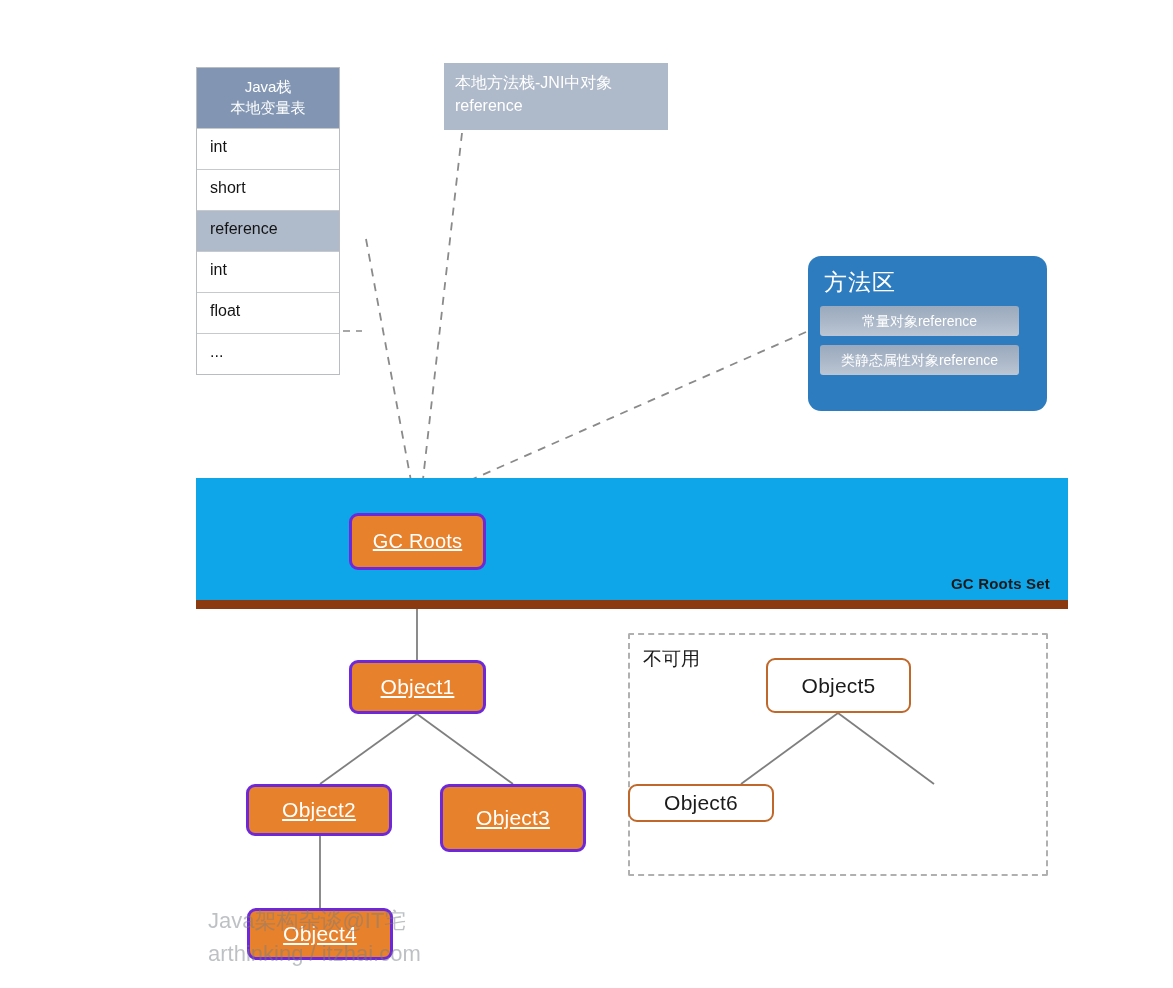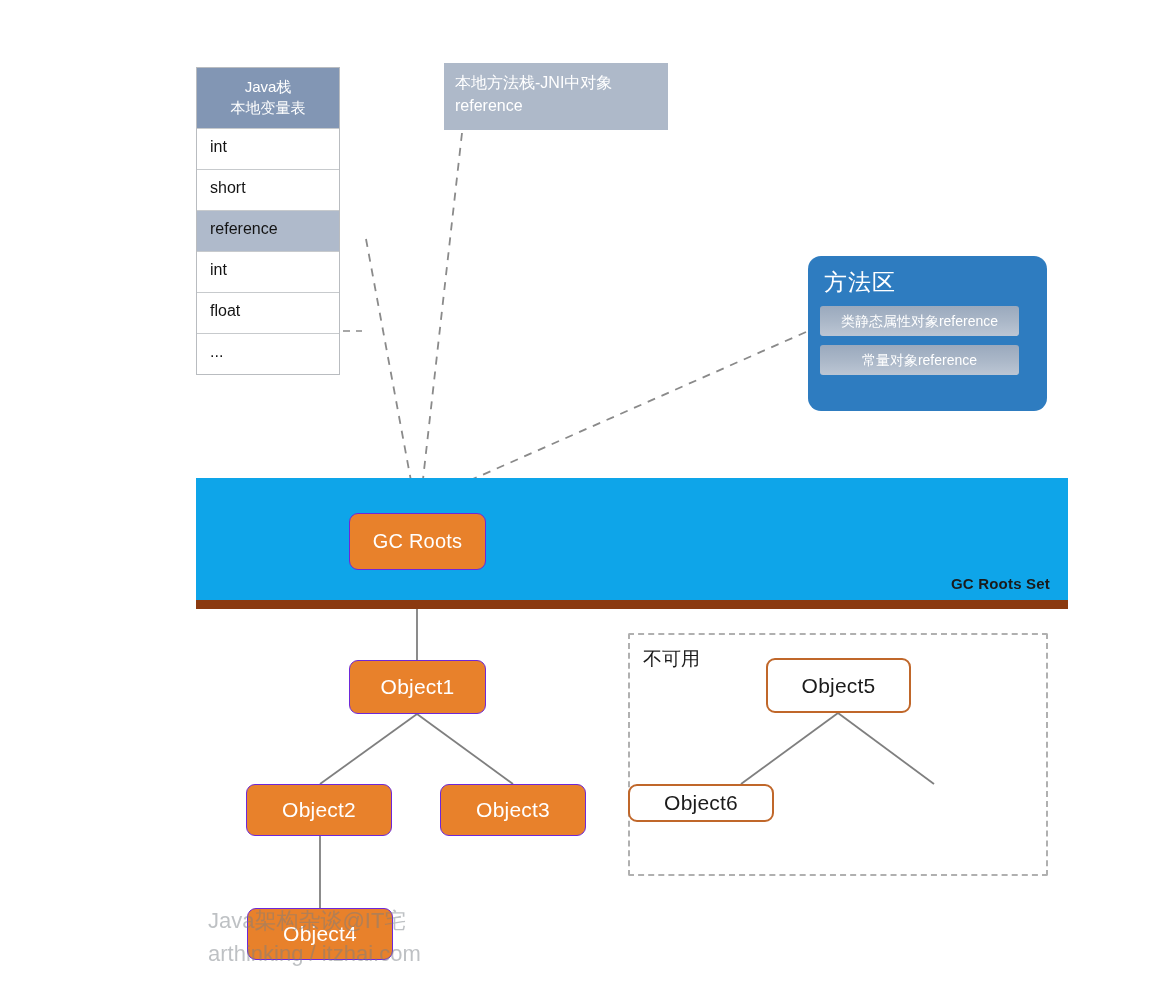--- a/index.html
+++ b/index.html
@@ -142,22 +142,23 @@
     border-radius: 9px;
     box-sizing: border-box;
     display: flex;
     align-items: center;
     justify-content: center;
     font-size: 21px;
     letter-spacing: .2px;
   }
   .node.filled {
     background: #e8812b;
-    border: 1px solid #6d28d9;
-    color: #ffffff;
+    border: 3px solid #6d28d9;
+    color: #ffffff;
+    text-decoration: underline;
   }
   .node.outline {
     background: #ffffff;
     border: 2px solid #c0672a;
     color: #1b1b1b;
   }
   .node.gcroots { font-size: 20px; }
 
   
   #unreachable {
@@ -234,36 +235,36 @@
     <div class="row last">...</div>
   </div>
 
   <div id="native-box">
     <div>本地方法栈-JNI中对象</div>
     <div>reference</div>
   </div>
 
   <div id="method-area">
     <div class="ma-title">方法区</div>
+    <div class="ma-item">常量对象reference</div>
     <div class="ma-item">类静态属性对象reference</div>
-    <div class="ma-item">常量对象reference</div>
   </div>
 
   <div id="gc-band">
     <div id="gc-band-label">GC Roots Set</div>
   </div>
   <div id="gc-band-rule"></div>
 
   <div class="node filled gcroots" style="left:349px; top:513px; width:137px; height:57px;">GC Roots</div>
 
   <div class="node filled" style="left:349px; top:660px; width:137px; height:54px;">Object1</div>
 
   <div class="node filled" style="left:246px; top:784px; width:146px; height:52px;">Object2</div>
 
-  <div class="node filled" style="left:440px; top:784px; width:146px; height:52px;">Object3</div>
+  <div class="node filled" style="left:440px; top:784px; width:146px; height:68px;">Object3</div>
 
   <div class="node filled" style="left:247px; top:908px; width:146px; height:52px;">Object4</div>
 
   <div id="unreachable"></div>
   <div id="unreachable-label">不可用</div>
 
   <div class="node outline" style="left:766px; top:658px; width:145px; height:55px;">Object5</div>
 
   <div class="node outline" style="left:628px; top:784px; width:146px; height:38px;">Object6</div>
 

